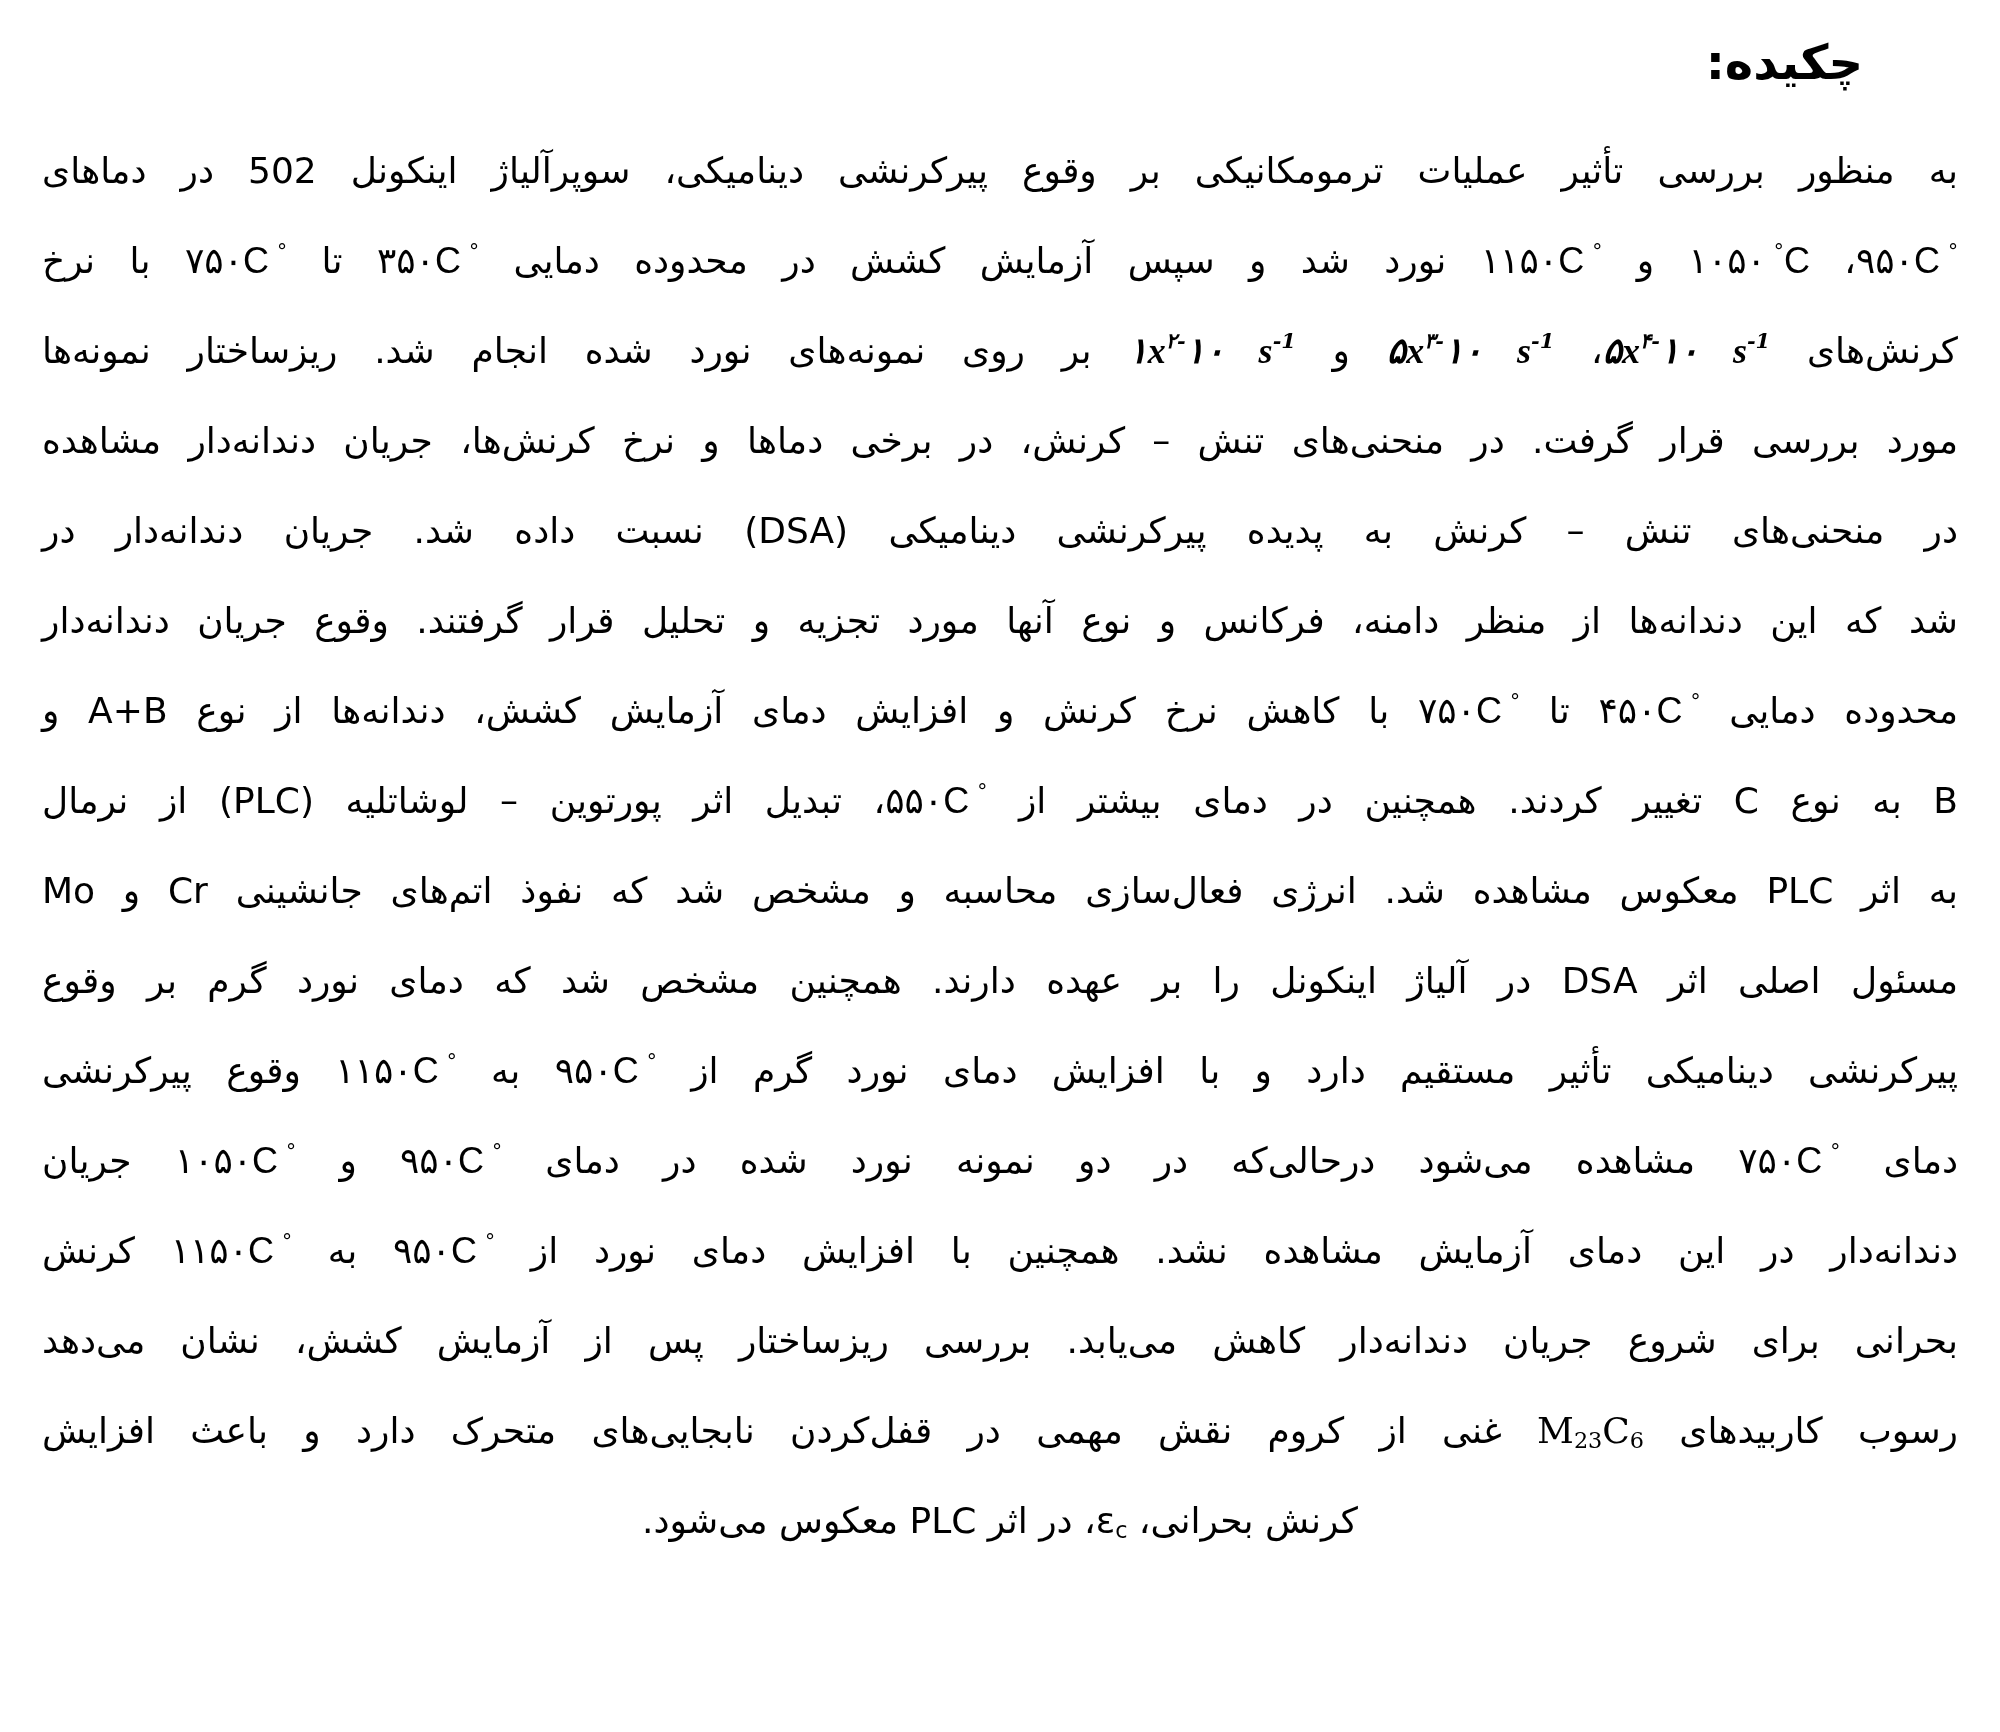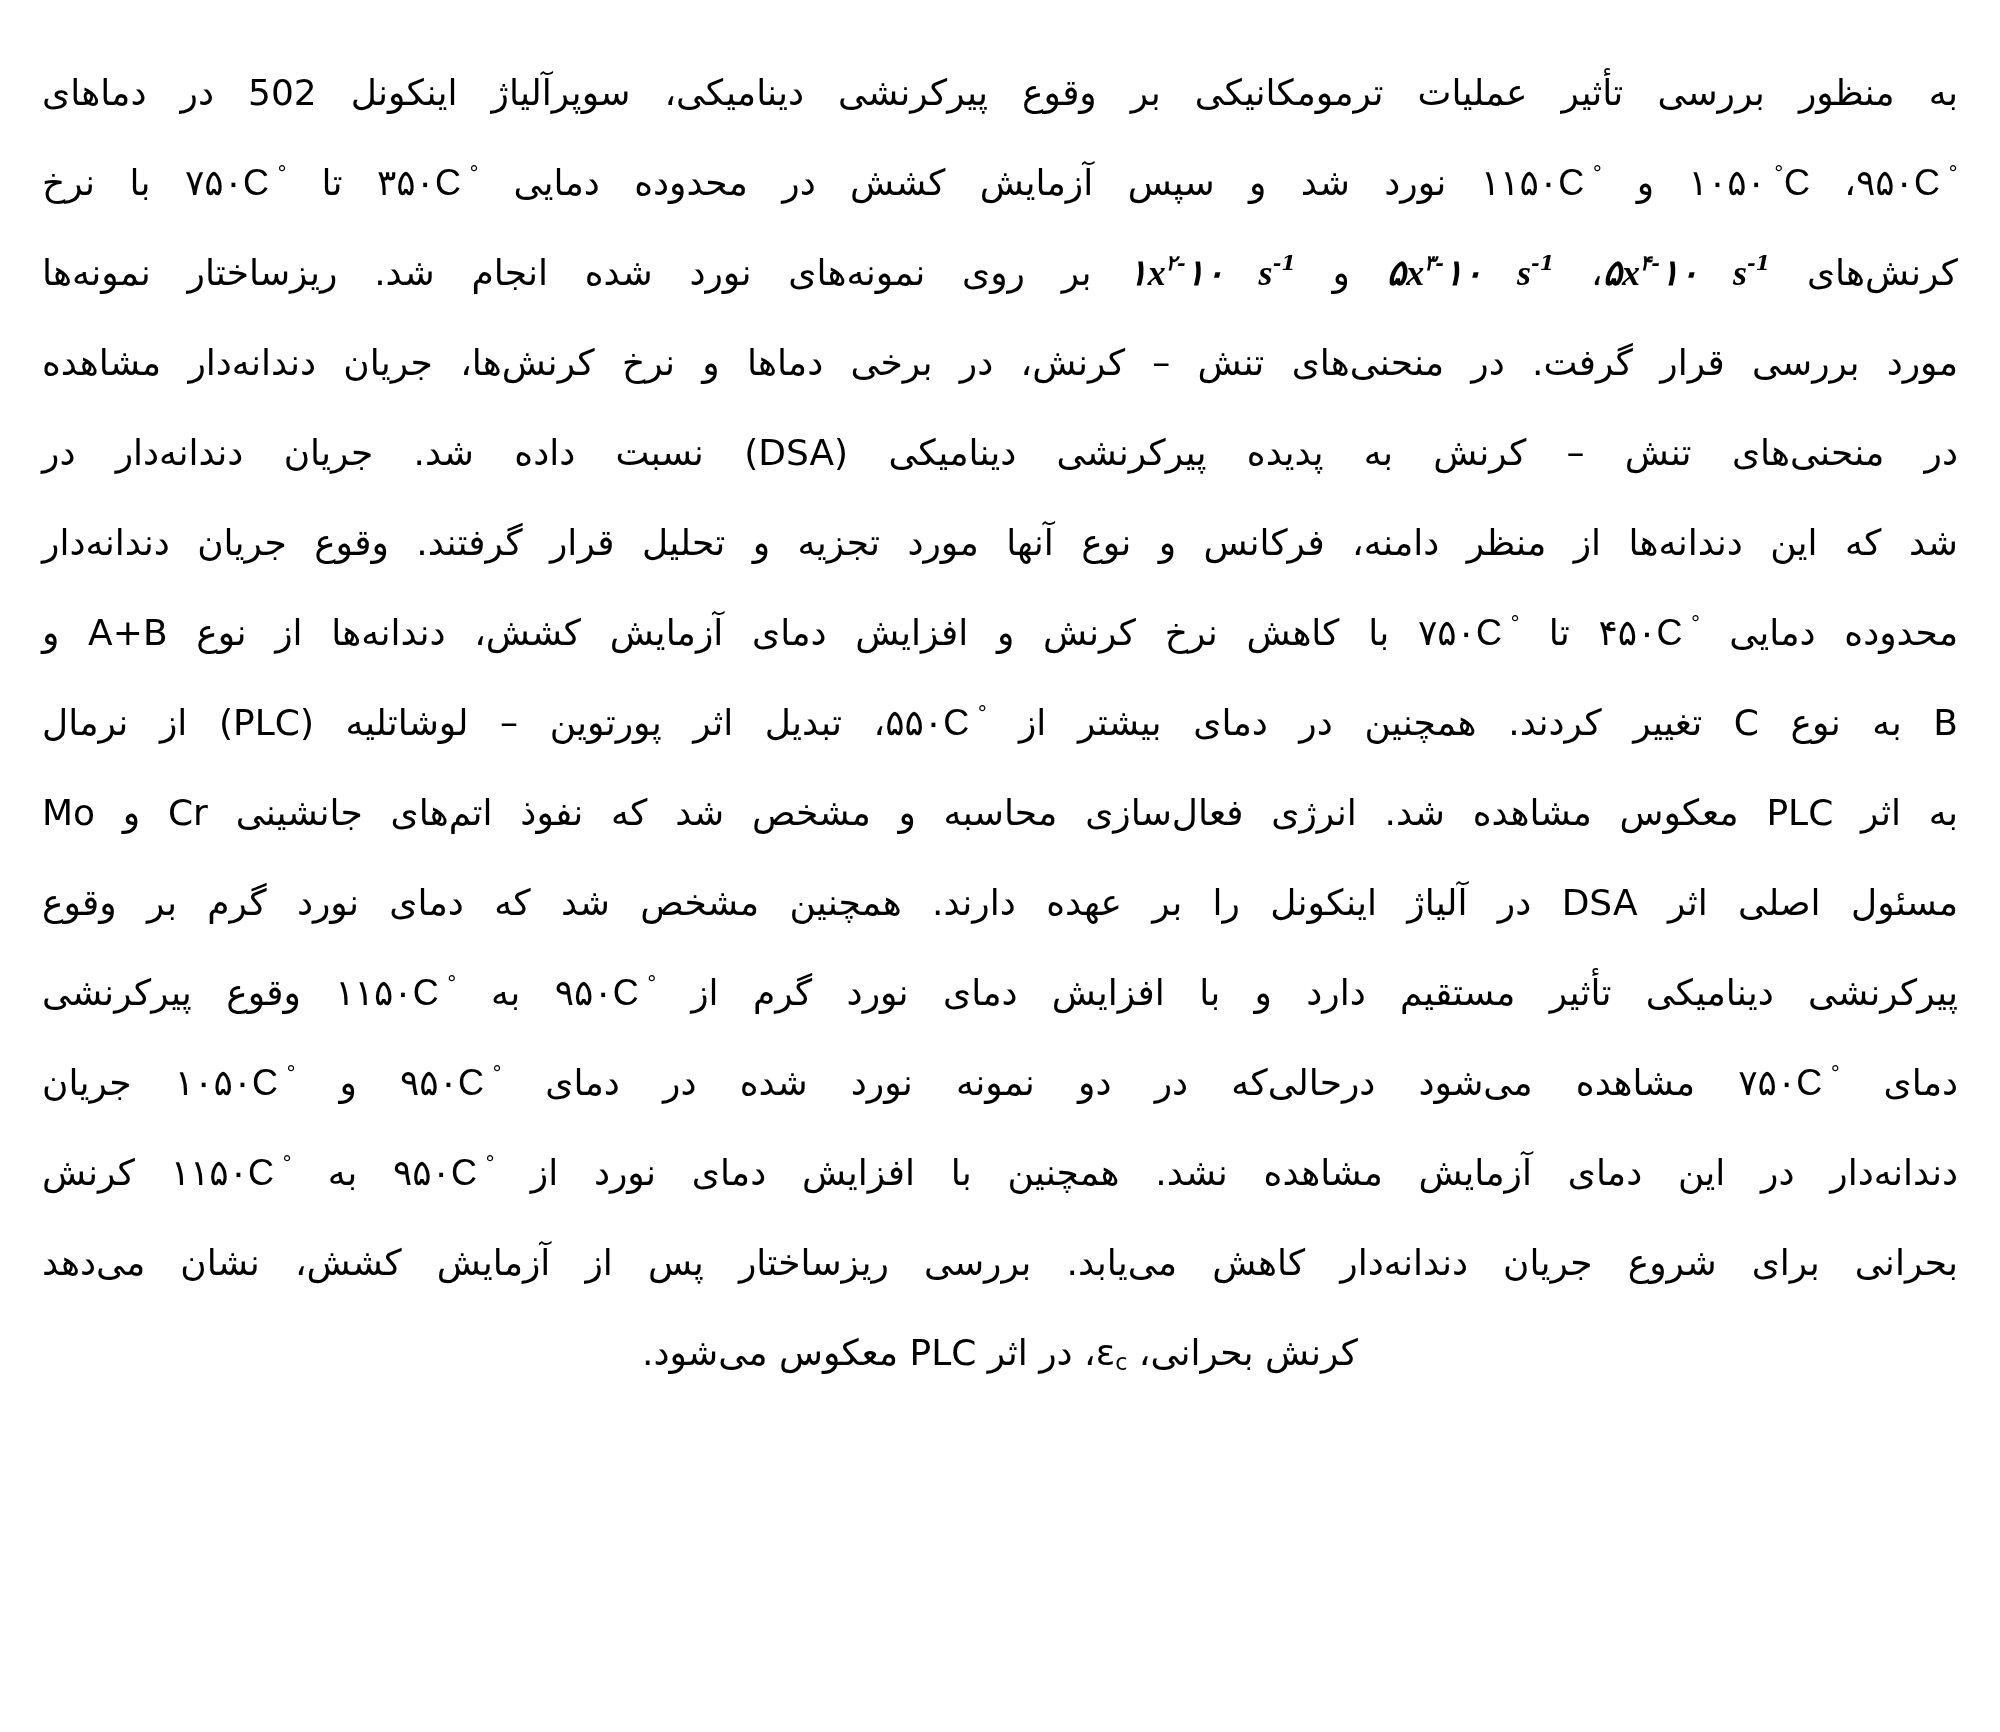--- a/index.html
+++ b/index.html
@@ -45,30 +45,32 @@
   .seg-Lsub{font-size:0.62em;vertical-align:-0.22em;line-height:0;}
   .seg-Lrate{font-family:Liberation Serif, serif;font-style:italic;font-weight:bold;}
   .seg-Lrsup{font-family:"DejaVu Serif","DejaVu Sans",serif;font-style:italic;font-weight:bold;font-size:0.58em;vertical-align:0.7em;line-height:0;}
   .seg-Lserif{font-family:"DejaVu Serif","Liberation Serif",serif;}
   .seg-Lssub{font-family:"DejaVu Serif","Liberation Serif",serif;font-size:0.62em;vertical-align:-0.22em;line-height:0;}
 </style>
 </head>
 <body>
 
 <div class="page">
+  <div class="title">چکیده:</div>
   <div class="abstract-body">
       <div class="line"><span class="seg-fa">به منظور بررسی تأثیر عملیات ترمومکانیکی بر وقوع پیرکرنشی دینامیکی، سوپرآلیاژ اینکونل 502 در دماهای</span></div>
       <div class="line"><span class="ltr-grp" dir="ltr"><span class="seg-Ltemp">۹۵۰C</span><span class="seg-Lsup">°</span></span><span class="seg-fa">، </span><span class="ltr-grp" dir="ltr"><span class="seg-Ltemp">۱۰۵۰</span><span class="seg-Lsup">°</span><span class="seg-Ltemp">C</span></span><span class="seg-fa"> و </span><span class="ltr-grp" dir="ltr"><span class="seg-Ltemp">۱۱۵۰C</span><span class="seg-Lsup">°</span></span><span class="seg-fa"> نورد شد و سپس آزمایش کشش در محدوده دمایی </span><span class="ltr-grp" dir="ltr"><span class="seg-Ltemp">۳۵۰C</span><span class="seg-Lsup">°</span></span><span class="seg-fa"> تا </span><span class="ltr-grp" dir="ltr"><span class="seg-Ltemp">۷۵۰C</span><span class="seg-Lsup">°</span></span><span class="seg-fa"> با نرخ</span></div>
       <div class="line"><span class="seg-fa">کرنش‌های </span><span class="ltr-grp" dir="ltr"><span class="seg-Lrate">۵x</span><span class="seg-Lrsup">۴-</span><span class="seg-Lrate">۱۰ s</span><span class="seg-Lrsup">-1</span></span><span class="seg-fa">، </span><span class="ltr-grp" dir="ltr"><span class="seg-Lrate">۵x</span><span class="seg-Lrsup">۳-</span><span class="seg-Lrate">۱۰ s</span><span class="seg-Lrsup">-1</span></span><span class="seg-fa"> و </span><span class="ltr-grp" dir="ltr"><span class="seg-Lrate">۱x</span><span class="seg-Lrsup">۲-</span><span class="seg-Lrate">۱۰ s</span><span class="seg-Lrsup">-1</span></span><span class="seg-fa"> بر روی نمونه‌های نورد شده انجام شد. ریزساختار نمونه‌ها</span></div>
       <div class="line"><span class="seg-fa">مورد بررسی قرار گرفت. در منحنی‌های تنش – کرنش، در برخی دماها و نرخ کرنش‌ها، جریان دندانه‌دار مشاهده</span></div>
       <div class="line"><span class="seg-fa">در منحنی‌های تنش – کرنش به پدیده پیرکرنشی دینامیکی </span><span class="ltr-grp" dir="ltr"><span class="seg-Llat">(DSA)</span></span><span class="seg-fa"> نسبت داده شد. جریان دندانه‌دار در</span></div>
       <div class="line"><span class="seg-fa">شد که این دندانه‌ها از منظر دامنه، فرکانس و نوع آنها مورد تجزیه و تحلیل قرار گرفتند. وقوع جریان دندانه‌دار</span></div>
       <div class="line"><span class="seg-fa">محدوده دمایی </span><span class="ltr-grp" dir="ltr"><span class="seg-Ltemp">۴۵۰C</span><span class="seg-Lsup">°</span></span><span class="seg-fa"> تا </span><span class="ltr-grp" dir="ltr"><span class="seg-Ltemp">۷۵۰C</span><span class="seg-Lsup">°</span></span><span class="seg-fa"> با کاهش نرخ کرنش و افزایش دمای آزمایش کشش، دندانه‌ها از نوع </span><span class="ltr-grp" dir="ltr"><span class="seg-Llat">A+B</span></span><span class="seg-fa"> و</span></div>
       <div class="line"><span class="ltr-grp" dir="ltr"><span class="seg-Llat">B</span></span><span class="seg-fa"> به نوع </span><span class="ltr-grp" dir="ltr"><span class="seg-Llat">C</span></span><span class="seg-fa"> تغییر کردند. همچنین در دمای بیشتر از </span><span class="ltr-grp" dir="ltr"><span class="seg-Ltemp">۵۵۰C</span><span class="seg-Lsup">°</span></span><span class="seg-fa">، تبدیل اثر پورتوین – لوشاتلیه </span><span class="ltr-grp" dir="ltr"><span class="seg-Llat">(PLC)</span></span><span class="seg-fa"> از نرمال</span></div>
       <div class="line"><span class="seg-fa">به اثر </span><span class="ltr-grp" dir="ltr"><span class="seg-Llat">PLC</span></span><span class="seg-fa"> معکوس مشاهده شد. انرژی فعال‌سازی محاسبه و مشخص شد که نفوذ اتم‌های جانشینی </span><span class="ltr-grp" dir="ltr"><span class="seg-Llat">Cr</span></span><span class="seg-fa"> و </span><span class="ltr-grp" dir="ltr"><span class="seg-Llat">Mo</span></span></div>
       <div class="line"><span class="seg-fa">مسئول اصلی اثر </span><span class="ltr-grp" dir="ltr"><span class="seg-Llat">DSA</span></span><span class="seg-fa"> در آلیاژ اینکونل را بر عهده دارند. همچنین مشخص شد که دمای نورد گرم بر وقوع</span></div>
       <div class="line"><span class="seg-fa">پیرکرنشی دینامیکی تأثیر مستقیم دارد و با افزایش دمای نورد گرم از </span><span class="ltr-grp" dir="ltr"><span class="seg-Ltemp">۹۵۰C</span><span class="seg-Lsup">°</span></span><span class="seg-fa"> به </span><span class="ltr-grp" dir="ltr"><span class="seg-Ltemp">۱۱۵۰C</span><span class="seg-Lsup">°</span></span><span class="seg-fa"> وقوع پیرکرنشی</span></div>
       <div class="line"><span class="seg-fa">دمای </span><span class="ltr-grp" dir="ltr"><span class="seg-Ltemp">۷۵۰C</span><span class="seg-Lsup">°</span></span><span class="seg-fa"> مشاهده می‌شود درحالی‌که در دو نمونه نورد شده در دمای </span><span class="ltr-grp" dir="ltr"><span class="seg-Ltemp">۹۵۰C</span><span class="seg-Lsup">°</span></span><span class="seg-fa"> و </span><span class="ltr-grp" dir="ltr"><span class="seg-Ltemp">۱۰۵۰C</span><span class="seg-Lsup">°</span></span><span class="seg-fa"> جریان</span></div>
       <div class="line"><span class="seg-fa">دندانه‌دار در این دمای آزمایش مشاهده نشد. همچنین با افزایش دمای نورد از </span><span class="ltr-grp" dir="ltr"><span class="seg-Ltemp">۹۵۰C</span><span class="seg-Lsup">°</span></span><span class="seg-fa"> به </span><span class="ltr-grp" dir="ltr"><span class="seg-Ltemp">۱۱۵۰C</span><span class="seg-Lsup">°</span></span><span class="seg-fa"> کرنش</span></div>
       <div class="line"><span class="seg-fa">بحرانی برای شروع جریان دندانه‌دار کاهش می‌یابد. بررسی ریزساختار پس از آزمایش کشش، نشان می‌دهد</span></div>
+      <div class="line"><span class="seg-fa">رسوب کاربیدهای </span><span class="ltr-grp" dir="ltr"><span class="seg-Lserif">M</span><span class="seg-Lssub">23</span><span class="seg-Lserif">C</span><span class="seg-Lssub">6</span></span><span class="seg-fa"> غنی از کروم نقش مهمی در قفل‌کردن نابجایی‌های متحرک دارد و باعث افزایش</span></div>
       <div class="line last"><span class="seg-fa">کرنش بحرانی، </span><span class="ltr-grp" dir="ltr"><span class="seg-Llat">ε</span><span class="seg-Lsub">c</span></span><span class="seg-fa">، در اثر </span><span class="ltr-grp" dir="ltr"><span class="seg-Llat">PLC</span></span><span class="seg-fa"> معکوس می‌شود.</span></div>
     </div>
 </div>
 
 </body></html>

